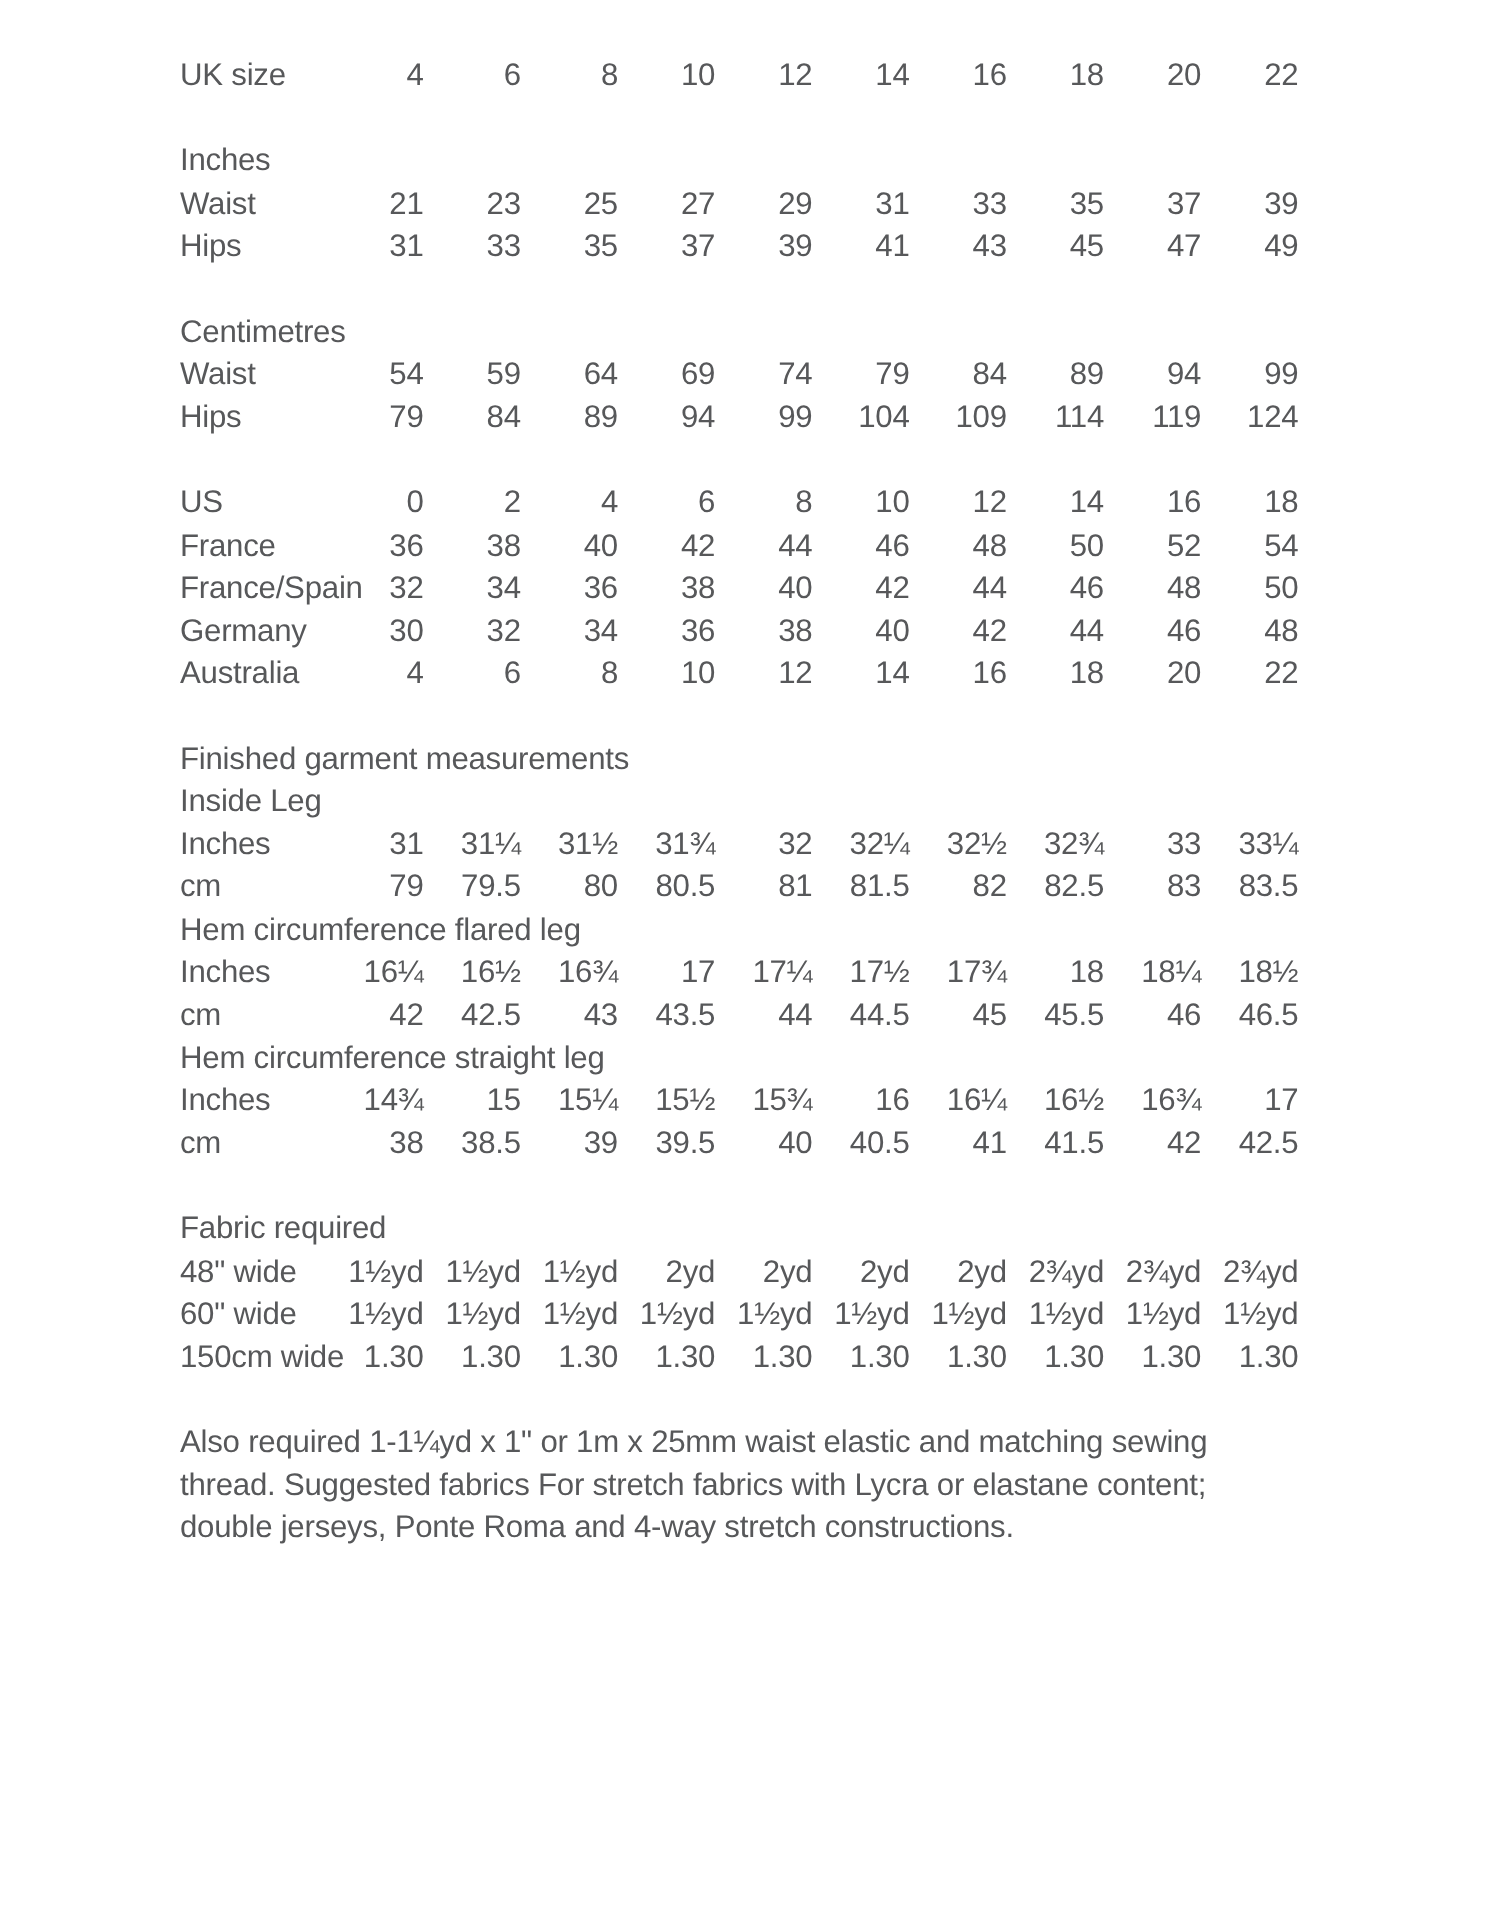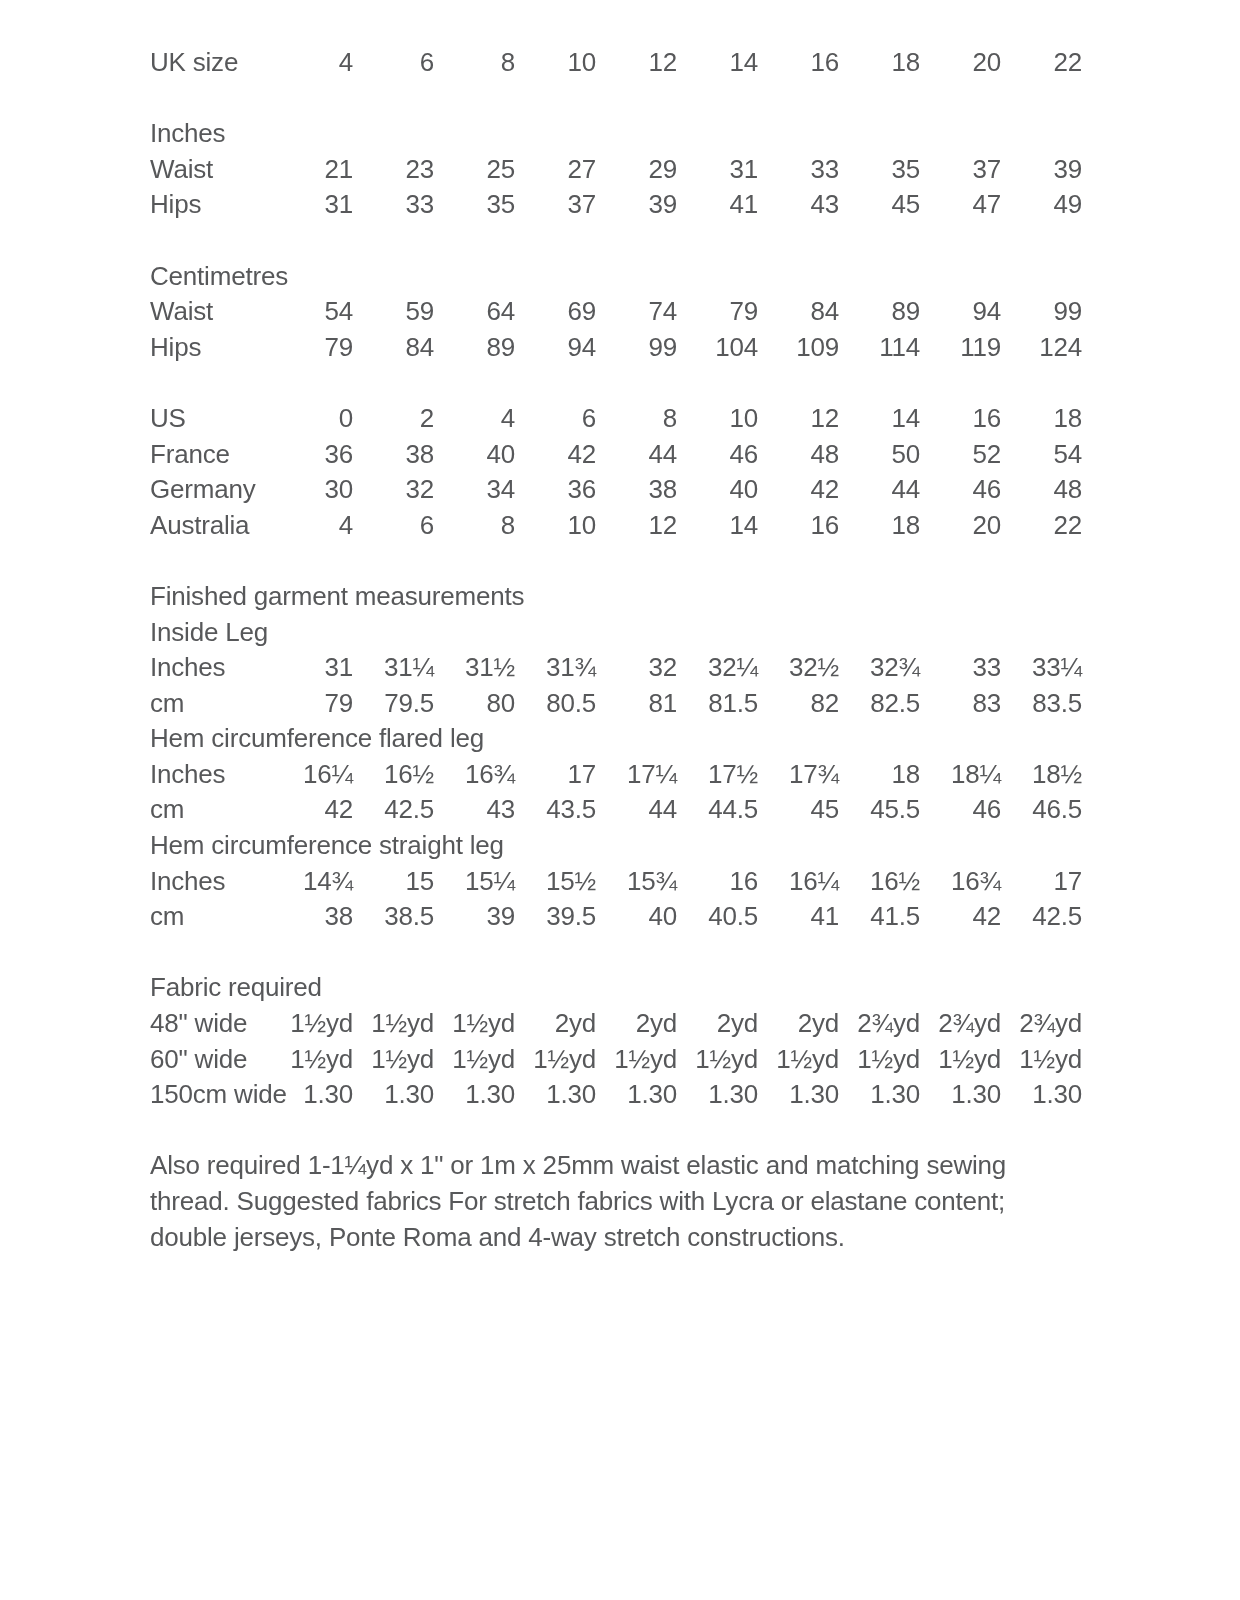--- a/index.html
+++ b/index.html
@@ -189,20 +189,33 @@
             <td class="val">40</td>
             <td class="val">42</td>
             <td class="val">44</td>
             <td class="val">46</td>
             <td class="val">48</td>
             <td class="val">50</td>
             <td class="val">52</td>
             <td class="val">54</td>
           </tr>
           <tr>
+            <td class="lbl">France/Spain</td>
+            <td class="val">32</td>
+            <td class="val">34</td>
+            <td class="val">36</td>
+            <td class="val">38</td>
+            <td class="val">40</td>
+            <td class="val">42</td>
+            <td class="val">44</td>
+            <td class="val">46</td>
+            <td class="val">48</td>
+            <td class="val">50</td>
+          </tr>
+          <tr>
             <td class="lbl">Germany</td>
             <td class="val">30</td>
             <td class="val">32</td>
             <td class="val">34</td>
             <td class="val">36</td>
             <td class="val">38</td>
             <td class="val">40</td>
             <td class="val">42</td>
             <td class="val">44</td>
             <td class="val">46</td>

